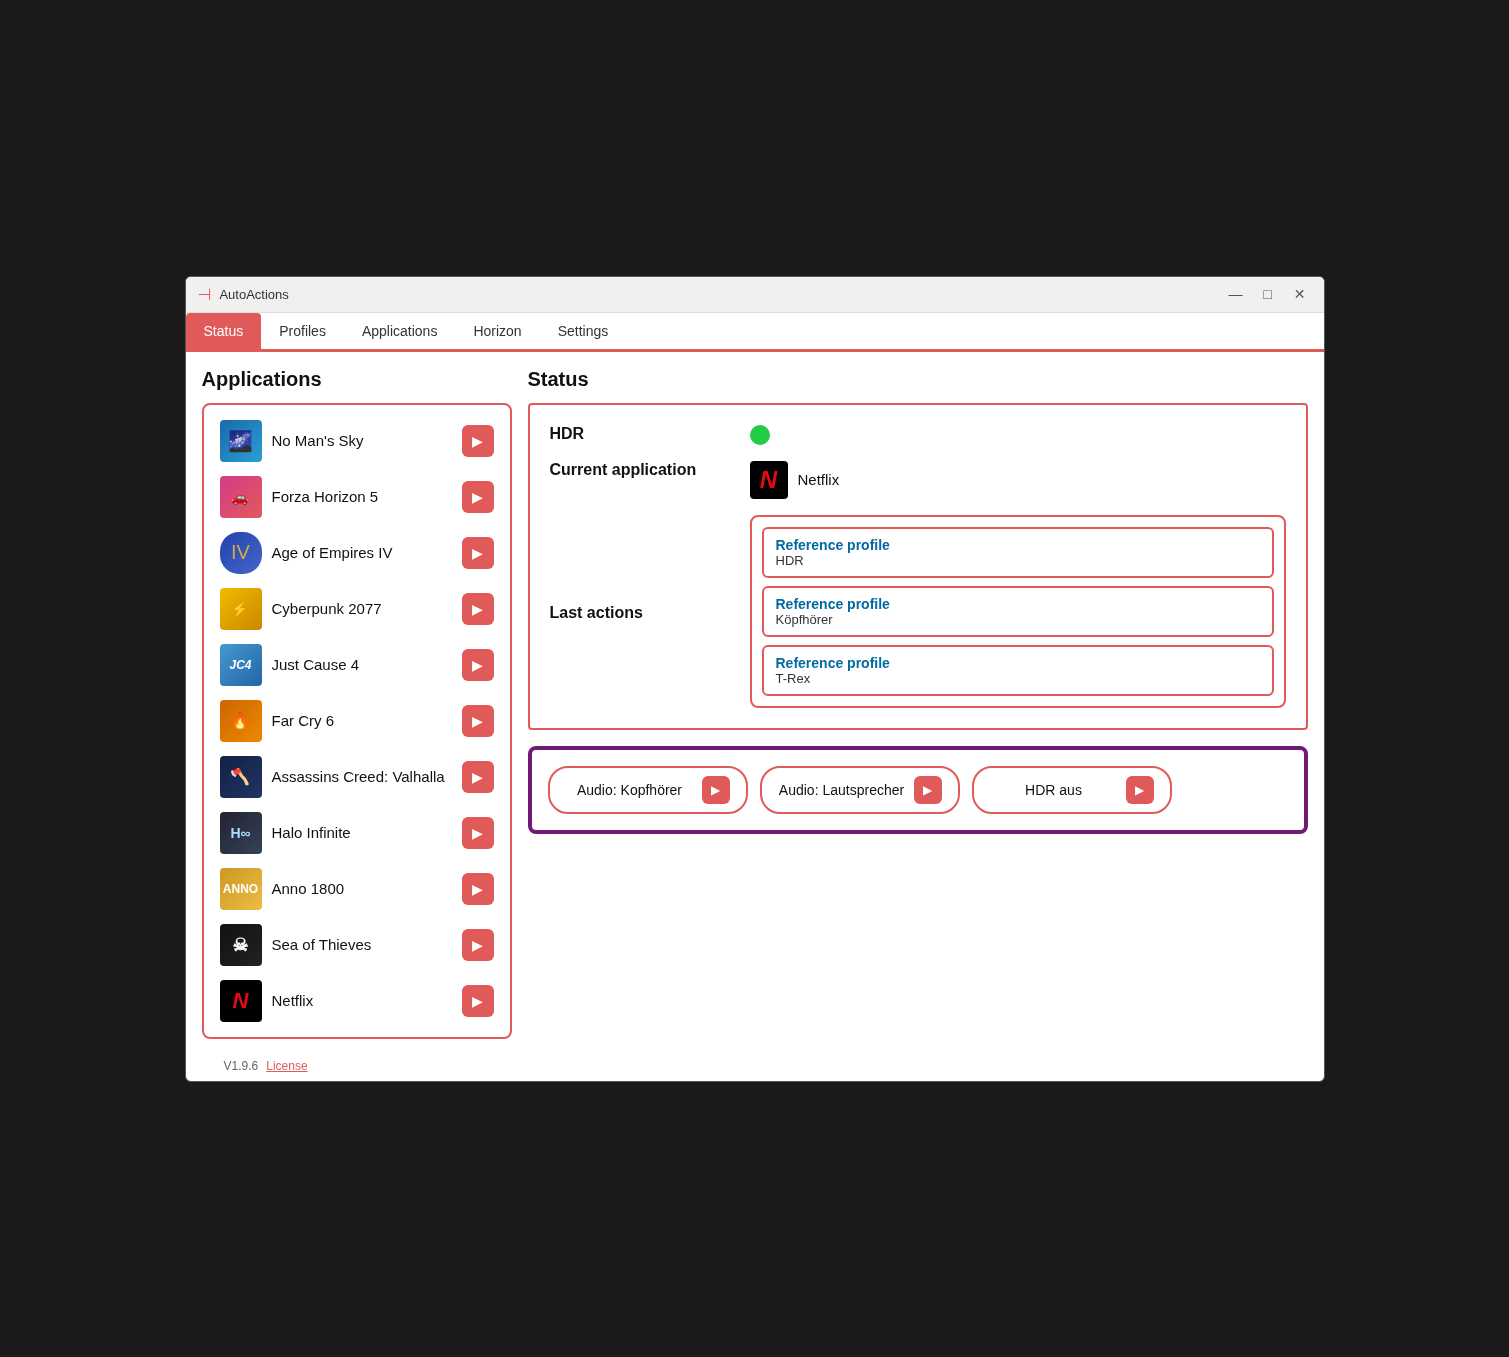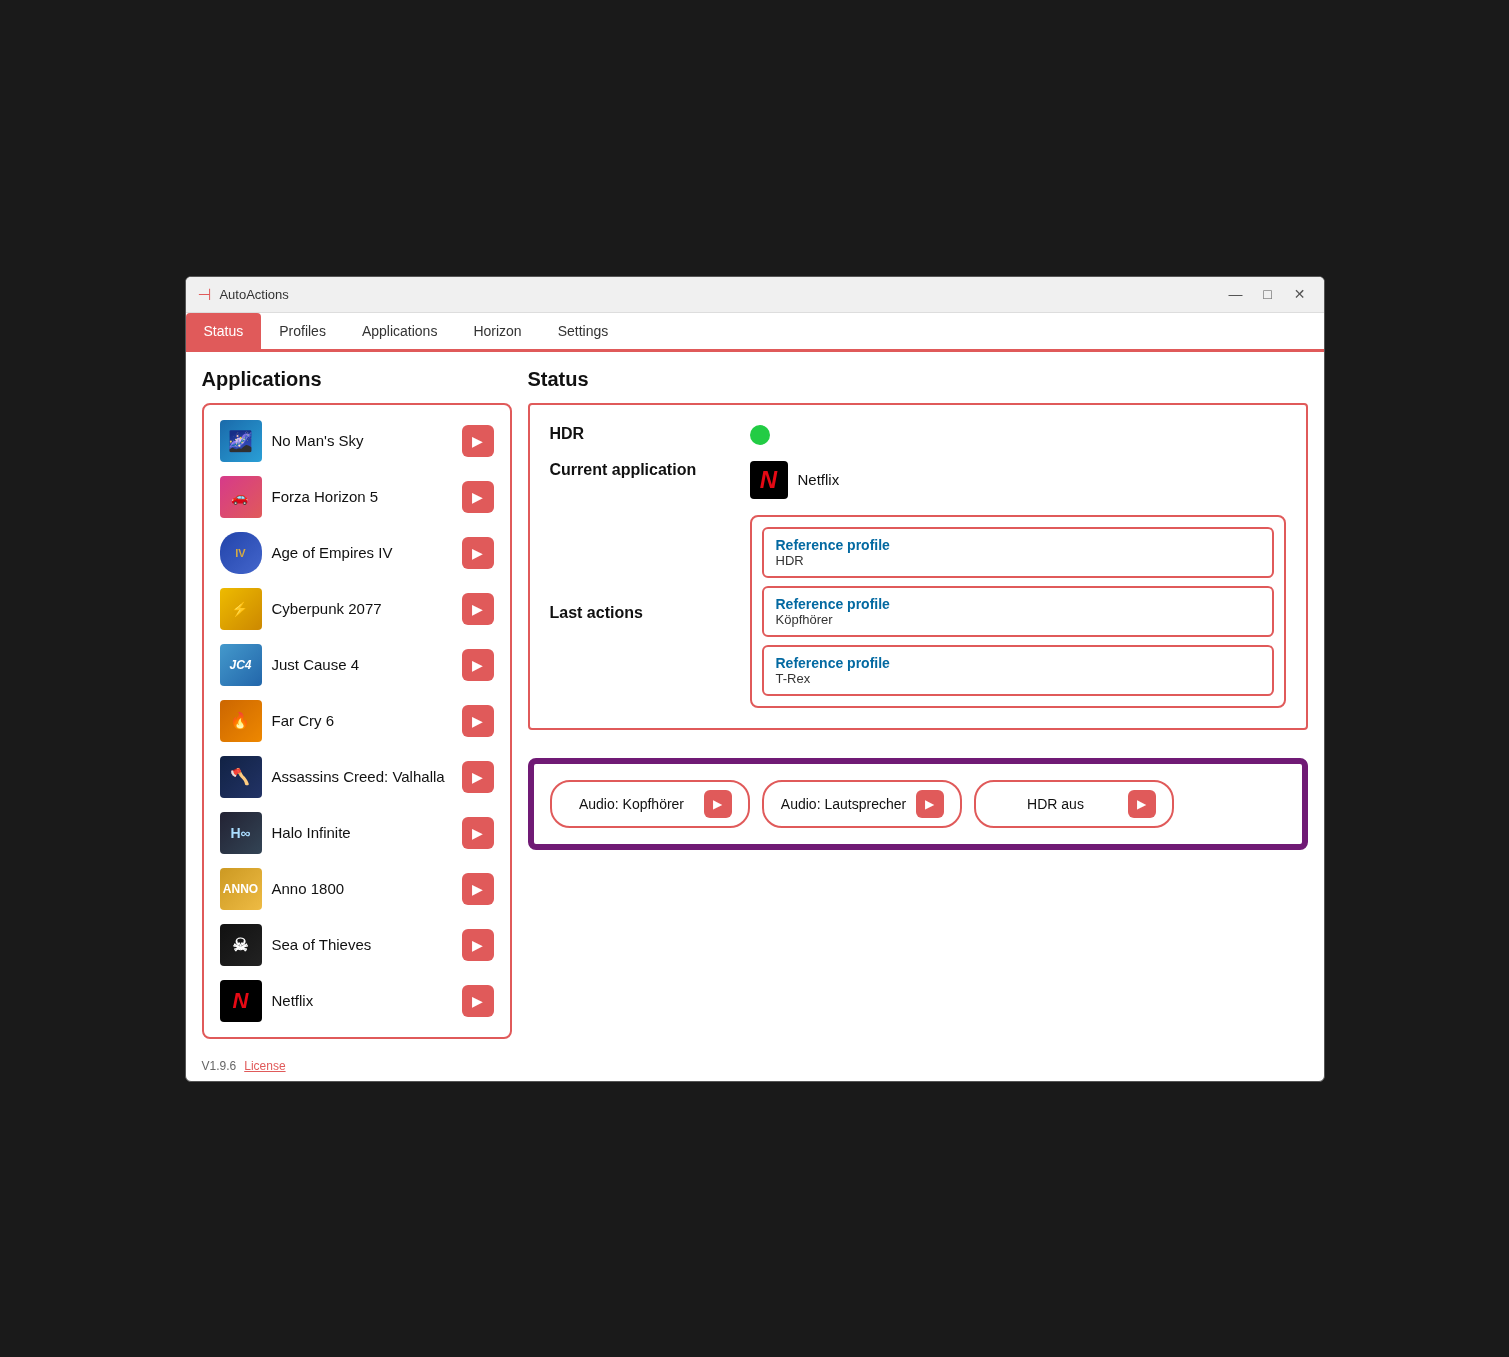--- a/index.html
+++ b/index.html
@@ -229,26 +229,25 @@
       color: #333;
       font-size: 13px;
     }
     .shortcuts-section h2 {
       font-size: 20px;
       font-weight: 700;
       color: #111;
       margin-bottom: 12px;
     }
     .shortcuts-container {
-      border: 6px solid #701a75;
+      border: 4px solid #701a75;
       border-radius: 8px;
       padding: 16px;
       background: #fff;
       flex: 1;
-      margin-top: 12px;
     }
     .shortcuts-grid {
       display: flex;
       flex-wrap: wrap;
       gap: 12px;
     }
     .shortcut-btn {
       display: flex;
       align-items: center;
       gap: 8px;
@@ -310,20 +309,21 @@
       font-size: 12px;
       color: #e05a5a;
       cursor: pointer;
       text-decoration: underline;
     }
     .version-row {
       display: flex;
       align-items: center;
       gap: 8px;
       padding: 4px 16px 8px;
+      margin-left: 22px;
     }
     
     .thumb-nms { background: linear-gradient(135deg, #1a6aaa, #2a9fd6); }
     .thumb-fh5 { background: linear-gradient(135deg, #d63a8a, #e05a5a); }
     .thumb-aoe { background: linear-gradient(135deg, #2244aa, #4466cc); }
     .thumb-cp { background: linear-gradient(135deg, #eebb00, #cc8800); }
     .thumb-jc { background: linear-gradient(135deg, #4499cc, #2266aa); }
     .thumb-fc { background: linear-gradient(135deg, #cc6600, #ee8800); }
     .thumb-ac { background: linear-gradient(135deg, #112244, #223366); }
     .thumb-halo { background: linear-gradient(135deg, #222233, #334455); }
@@ -368,21 +368,21 @@
           <button class="play-btn">▶</button>
         </div>
 
         <div class="app-item">
           <div class="app-thumb thumb-fh5" style="background:linear-gradient(135deg,#d63a8a,#e05a5a); font-size:14px;">🚗</div>
           <span class="app-name">Forza Horizon 5</span>
           <button class="play-btn">▶</button>
         </div>
 
         <div class="app-item">
-          <div class="app-thumb thumb-aoe" style="color:#d4aa44; font-size:11px; font-weight:700;border-radius:19px;">IV</div>
+          <div class="app-thumb thumb-aoe" style="color:#d4aa44; font-size:20px; font-weight:400;border-radius:19px;">IV</div>
           <span class="app-name">Age of Empires IV</span>
           <button class="play-btn">▶</button>
         </div>
 
         <div class="app-item">
           <div class="app-thumb thumb-cp" style="font-size:14px;">⚡</div>
           <span class="app-name">Cyberpunk 2077</span>
           <button class="play-btn">▶</button>
         </div>
 

